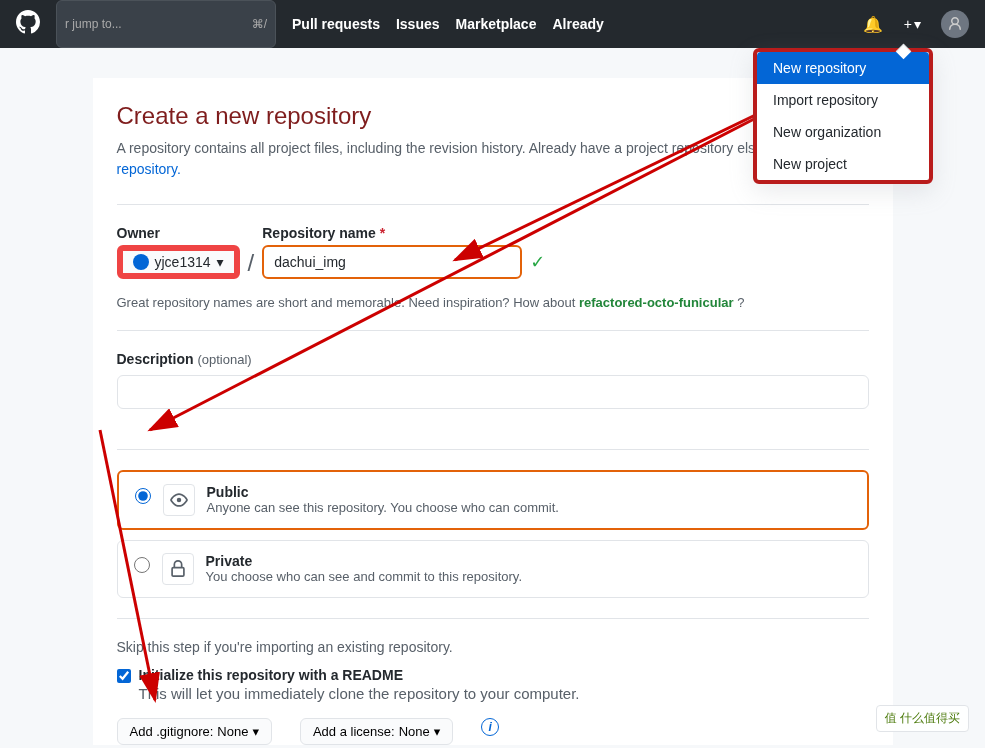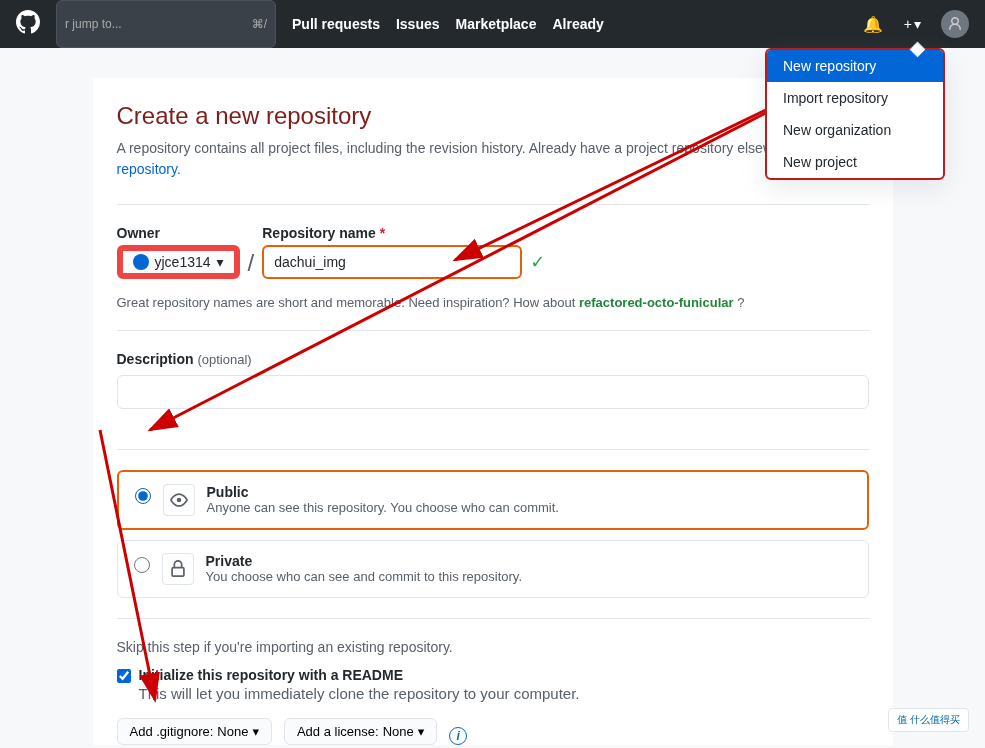--- a/index.html
+++ b/index.html
@@ -52,23 +52,23 @@
       border: none;
       cursor: pointer;
       display: flex; align-items: center; justify-content: center;
       overflow: hidden;
     }
 
     
     .dropdown-menu {
       position: absolute;
       top: 48px;
-      right: 40px;
+      right: 52px;
       background: white;
-      border: 2px solid #b91c1c;
+      border: 4px solid #b91c1c;
       border-radius: 6px;
       box-shadow: 0 8px 24px rgba(149,157,165,0.2);
       min-width: 180px;
       z-index: 1000;
     }
     .dropdown-menu::before {
       content: '';
       position: absolute;
       top: -6px;
       right: 20px;
@@ -204,21 +204,21 @@
       align-items: flex-start;
       gap: 8px;
       margin-bottom: 8px;
     }
     .checkbox-input { accent-color: #0366d6; width: 14px; height: 14px; margin-top: 2px; flex-shrink: 0; }
     .checkbox-label { font-size: 14px; }
     .checkbox-label strong { font-weight: 600; }
     .checkbox-sublabel { font-size: 15px; color: #586069; margin-top: 2px; }
 
     
-    .dropdown-row { display: flex; gap: 12px; align-items: flex-end; margin-top: 16px; }
+    .dropdown-row { display: flex; gap: 28px; align-items: flex-start; margin-top: 16px; }
     .select-btn {
       border: 1px solid #e1e4e8;
       border-radius: 6px;
       padding: 5px 12px;
       font-size: 13px;
       background: #fafbfc;
       cursor: pointer;
       display: flex;
       align-items: center;
       gap: 4px;
@@ -246,22 +246,22 @@
 
     
     .watermark {
       position: fixed;
       bottom: 16px;
       right: 16px;
       background: rgba(255,255,255,0.9);
       border: 1px solid #e1e4e8;
       border-radius: 4px;
       padding: 4px 8px;
-      font-size: 10px;
-      color: #0369a1;
+      font-size: 12px;
+      color: #4d7c0f;
     }
   </style>
 </head>
 <body>
 
 <nav class="navbar">
   <div class="navbar-logo">
     <svg height="24" width="24" viewBox="0 0 16 16" fill="white">
       <path fill-rule="evenodd" d="M8 0C3.58 0 0 3.58 0 8c0 3.54 2.29 6.53 5.47 7.59.4.07.55-.17.55-.38 0-.19-.01-.82-.01-1.49-2.01.37-2.53-.49-2.69-.94-.09-.23-.48-.94-.82-1.13-.28-.15-.68-.52-.01-.53.63-.01 1.08.58 1.23.82.72 1.21 1.87.87 2.33.66.07-.52.28-.87.51-1.07-1.78-.2-3.64-.89-3.64-3.95 0-.87.31-1.59.82-2.15-.08-.2-.36-1.02.08-2.12 0 0 .67-.21 2.2.82.64-.18 1.32-.27 2-.27.68 0 1.36.09 2 .27 1.53-1.04 2.2-.82 2.2-.82.44 1.1.16 1.92.08 2.12.51.56.82 1.27.82 2.15 0 3.07-1.87 3.75-3.65 3.95.29.25.54.73.54 1.48 0 1.07-.01 1.93-.01 2.2 0 .21.15.46.55.38A8.013 8.013 0 0016 8c0-4.42-3.58-8-8-8z"></path>
     </svg>

